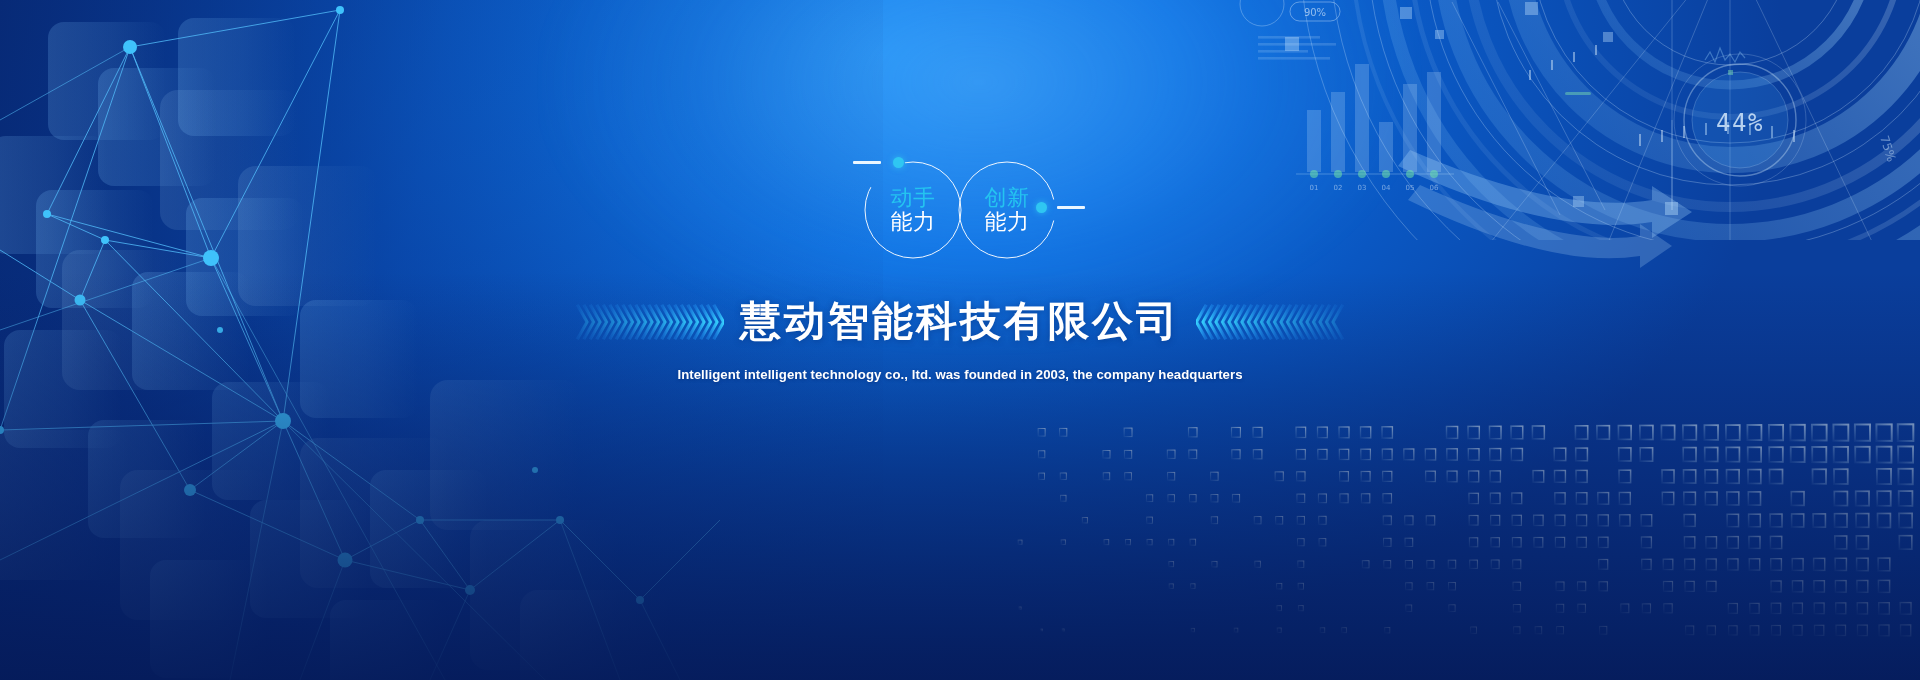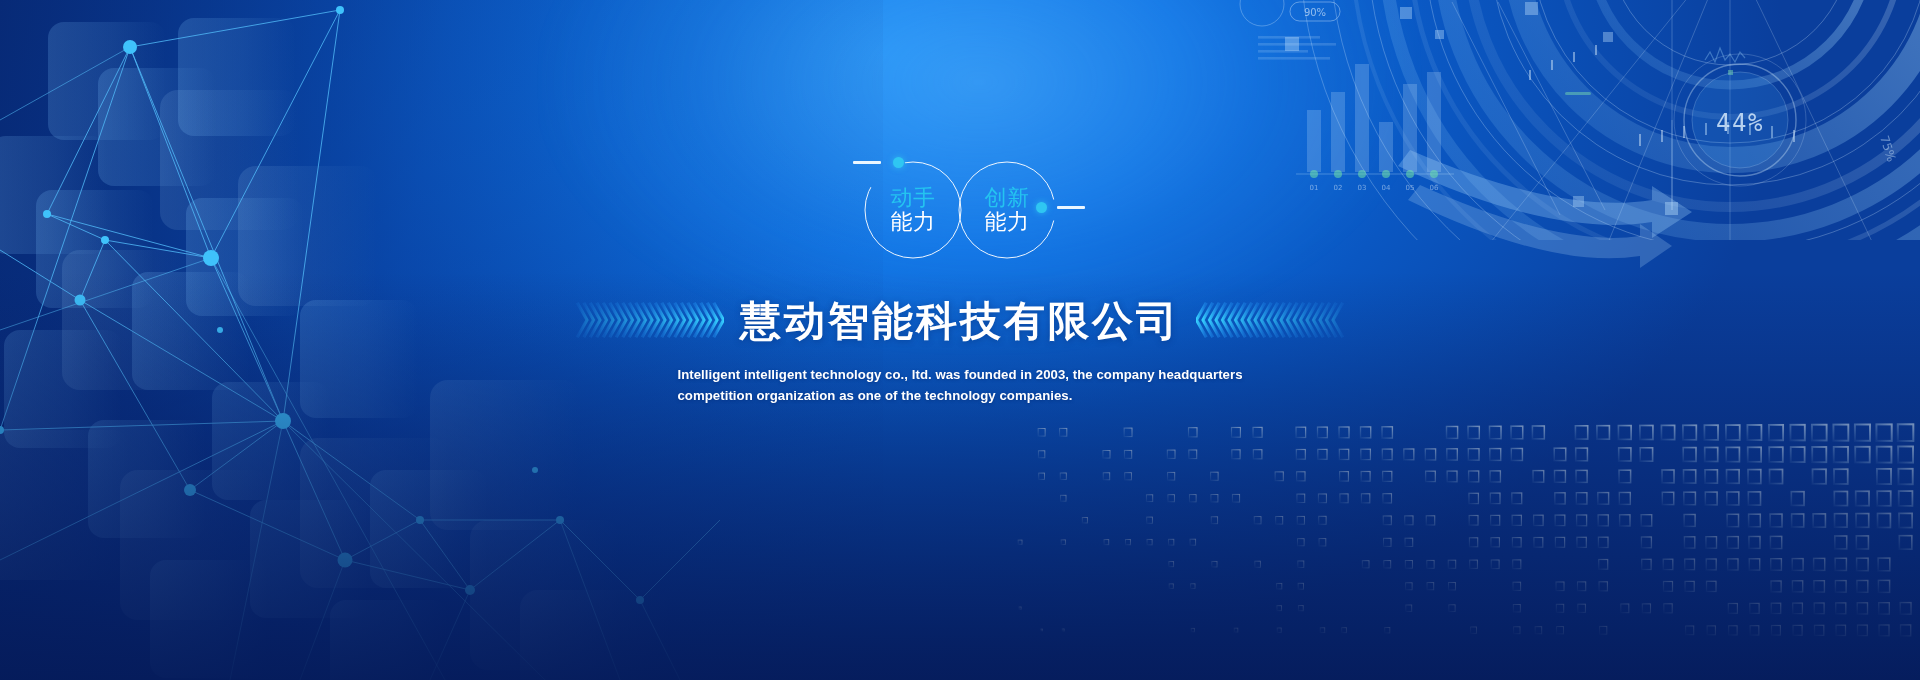--- a/index.html
+++ b/index.html
@@ -106,21 +106,21 @@
   
   .c2 .dot  { left:60px; top:104px; }
   .c2 .dash { left:82px; top:108px; }
   
   .c3 .dot  { left:77px; top:54px; }
   .c3 .dash { left:98px; top:58px; }
 
   
   .title-row {
     margin-top:22px;
-    display:flex; justify-content:center;
+    display:flex; align-items:center; justify-content:center;
     gap:16px;
   }
   .chev { display:block; }
   .chev.flip { transform:scaleX(-1); }
   .main-title {
     color:#ffffff;
     font-size:41px;
     font-weight:700;
     letter-spacing:3px;
     white-space:nowrap;
@@ -757,19 +757,18 @@
             <path d="M121 10 L130 26 L121 42" opacity="0.894"></path>
             <path d="M127.5 10 L136.5 26 L127.5 42" opacity="0.927"></path>
             <path d="M134 10 L143 26 L134 42" opacity="0.960"></path>
             <path d="M140.5 10 L149.5 26 L140.5 42" opacity="0.993"></path>
           </g>
       </svg>
     </div>
 
     <div class="desc">
       <div>Intelligent intelligent technology co., ltd. was founded in 2003, the company headquarters</div>
-      <div>competition organization as one of the technology companies.</div>
     </div>
 
   </div>
 
   <div class="bg-dark-bottom"></div>
 </div>
 
 </body></html>

